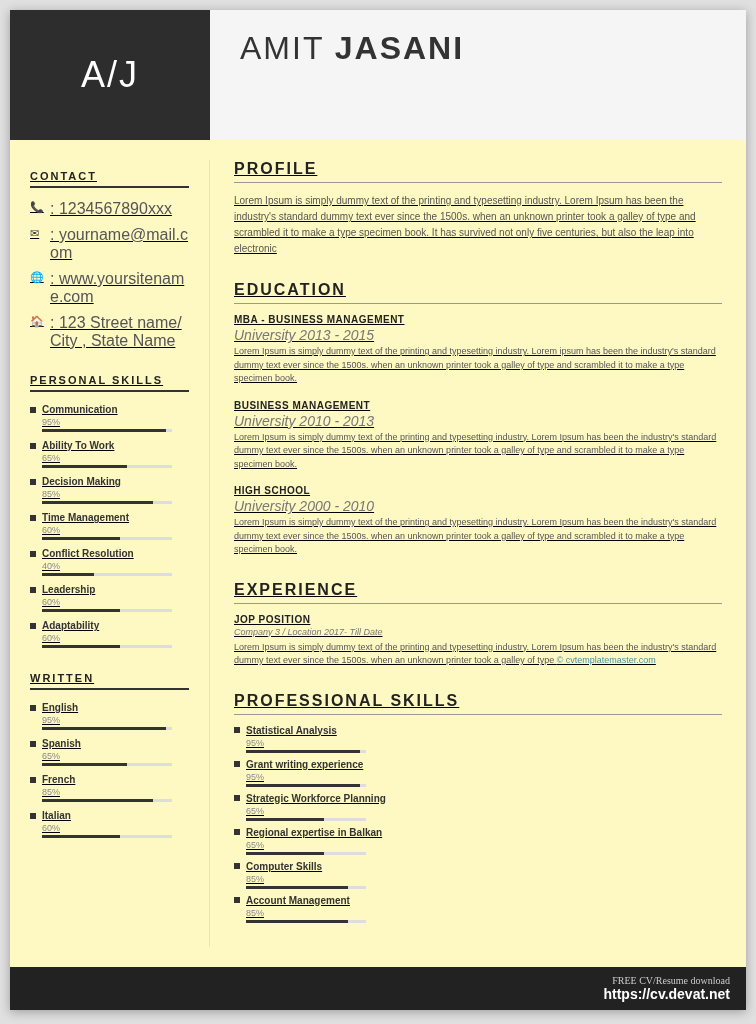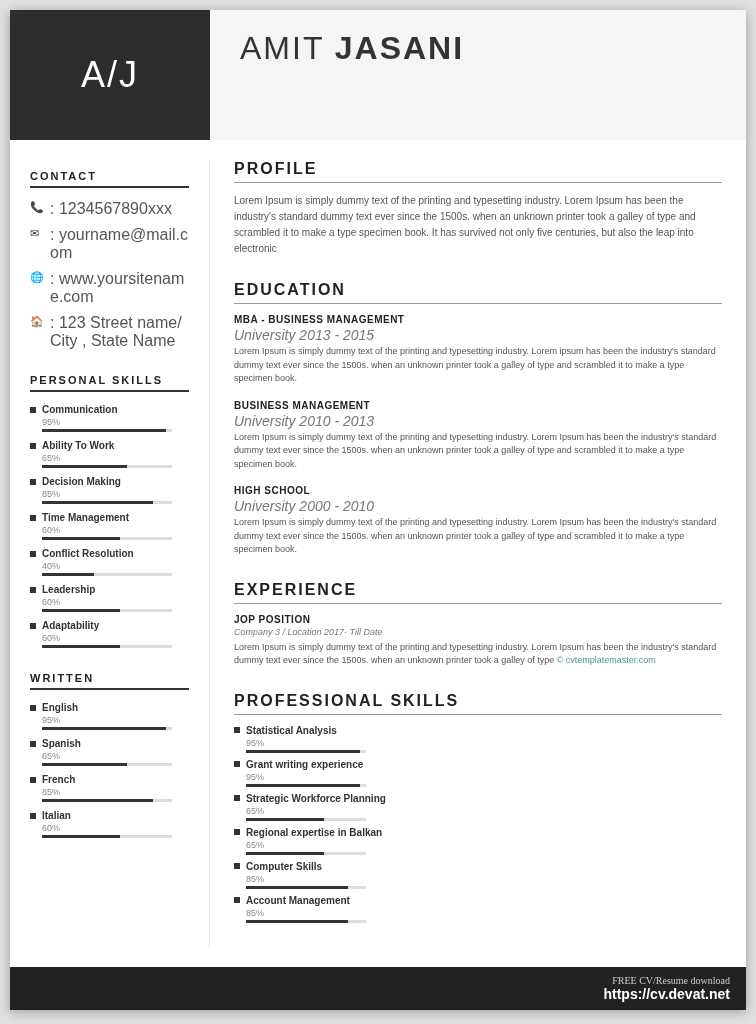--- a/index.html
+++ b/index.html
@@ -7,21 +7,21 @@
       font-family: Arial, sans-serif;
       background: #e0e0e0;
       display: flex;
       justify-content: center;
       align-items: flex-start;
       min-height: 100vh;
       padding: 10px;
     }
     .page {
       width: 756px;
-      background: #ffffff;
+      background: #fef9c3;
       box-shadow: 0 2px 10px rgba(0,0,0,0.3);
     }
     
     .header {
       display: flex;
       height: 130px;
       background: #f5f5f5;
     }
     .header-left {
       width: 200px;
@@ -56,20 +56,21 @@
       font-size: 13px;
       color: #666;
       margin-top: 5px;
       letter-spacing: 1px;
     }
 
     
     .body {
       display: flex;
       padding: 20px 0;
+      text-decoration: underline;
     }
 
     
     .left-col {
       width: 200px;
       flex-shrink: 0;
       padding: 10px 20px;
       border-right: 1px solid #e0e0e0;
     }
     .section-title-left {

